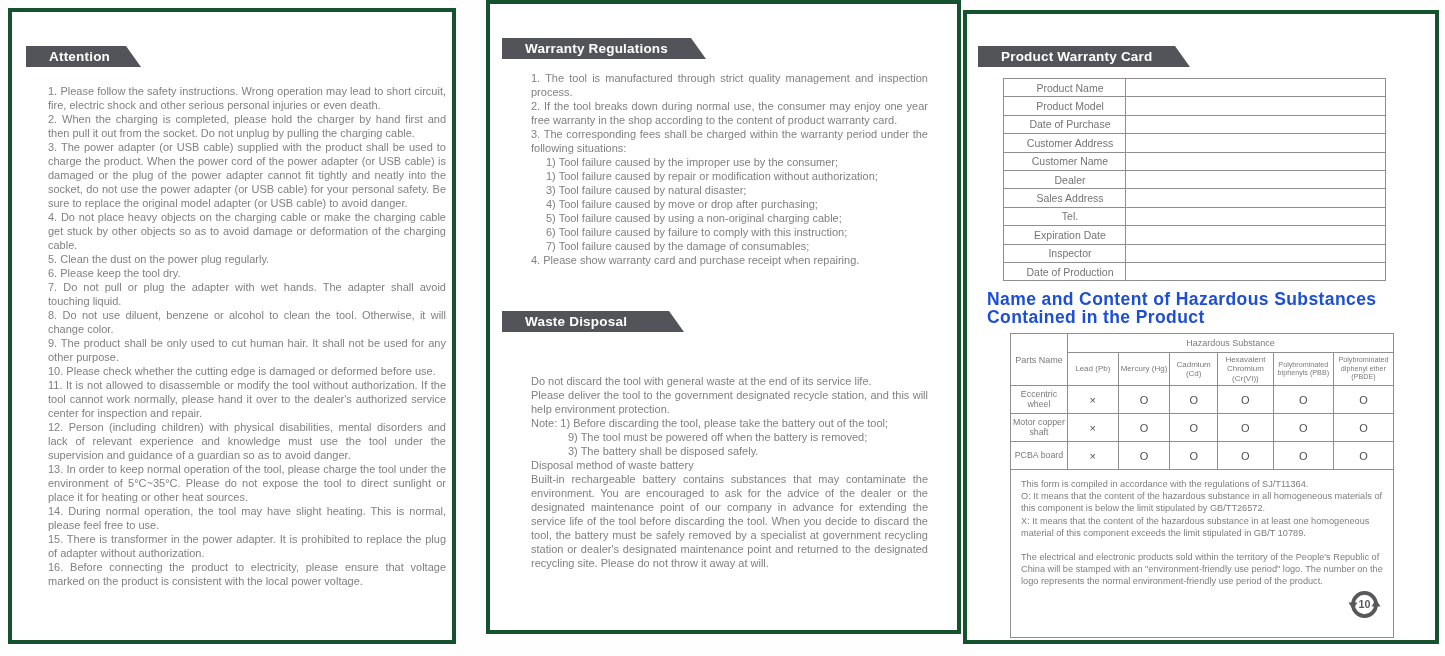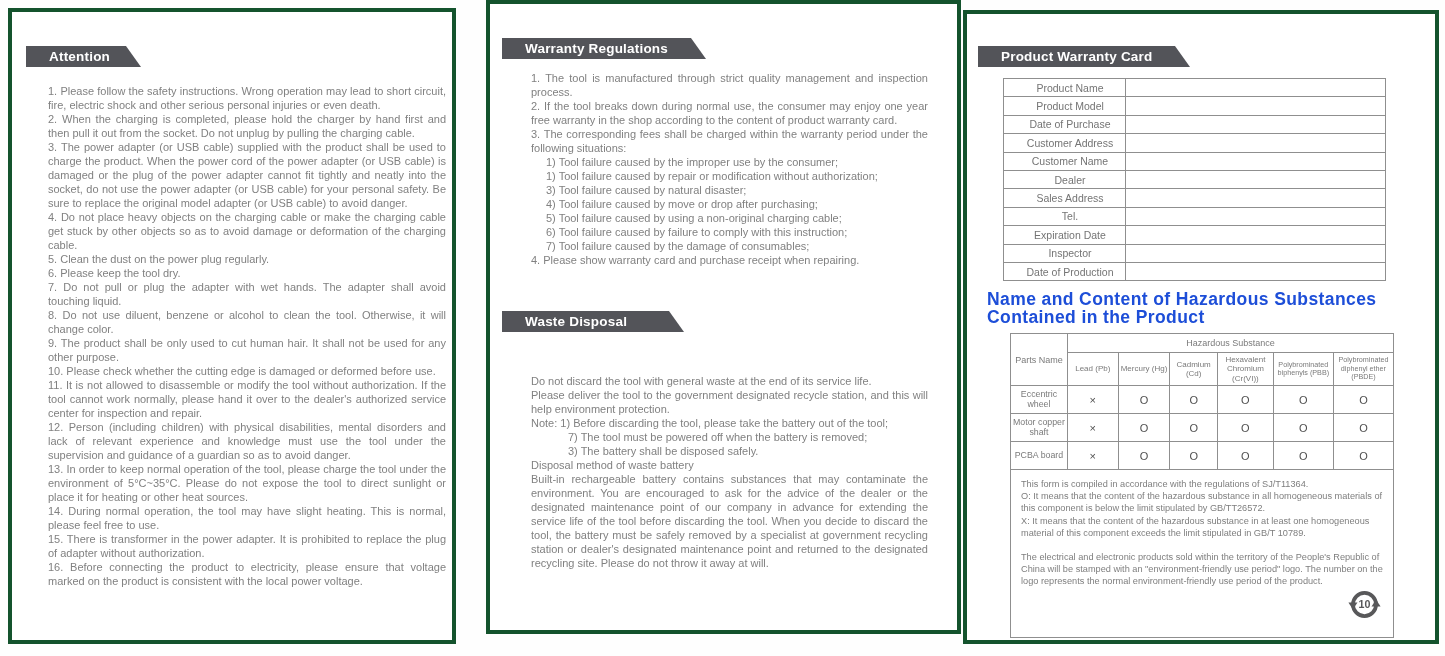--- a/index.html
+++ b/index.html
@@ -94,21 +94,21 @@
       <p class="sub">6) Tool failure caused by failure to comply with this instruction;</p>
       <p class="sub">7) Tool failure caused by the damage of consumables;</p>
       <p>4. Please show warranty card and purchase receipt when repairing.</p>
     </div>
 
     <div class="banner" style="left:12px; top:307px; width:182px;">Waste Disposal</div>
     <div class="body-text" style="left:41px; top:370px; width:397px;">
       <p>Do not discard the tool with general waste at the end of its service life.</p>
       <p>Please deliver the tool to the government designated recycle station, and this will help environment protection.</p>
       <p>Note: 1) Before discarding the tool, please take the battery out of the tool;</p>
-      <p class="sub2">7) The tool must be powered off when the battery is removed;</p>
+      <p class="sub2">9) The tool must be powered off when the battery is removed;</p>
       <p class="sub2">3) The battery shall be disposed safely.</p>
       <p>Disposal method of waste battery</p>
       <p>Built-in rechargeable battery contains substances that may contaminate the environment. You are encouraged to ask for the advice of the dealer or the designated maintenance point of our company in advance for extending the service life of the tool before discarding the tool. When you decide to discard the tool, the battery must be safely removed by a specialist at government recycling station or dealer's designated maintenance point and returned to the designated recycling site. Please do not throw it away at will.</p>
     </div>
   </div>
 
   <div class="panel" id="panel-right">
     <div class="banner" style="left:11px; top:32px; width:212px;">Product Warranty Card</div>
 
     <table class="card-table" style="position:absolute; left:36px; top:64px;text-align:center;">

